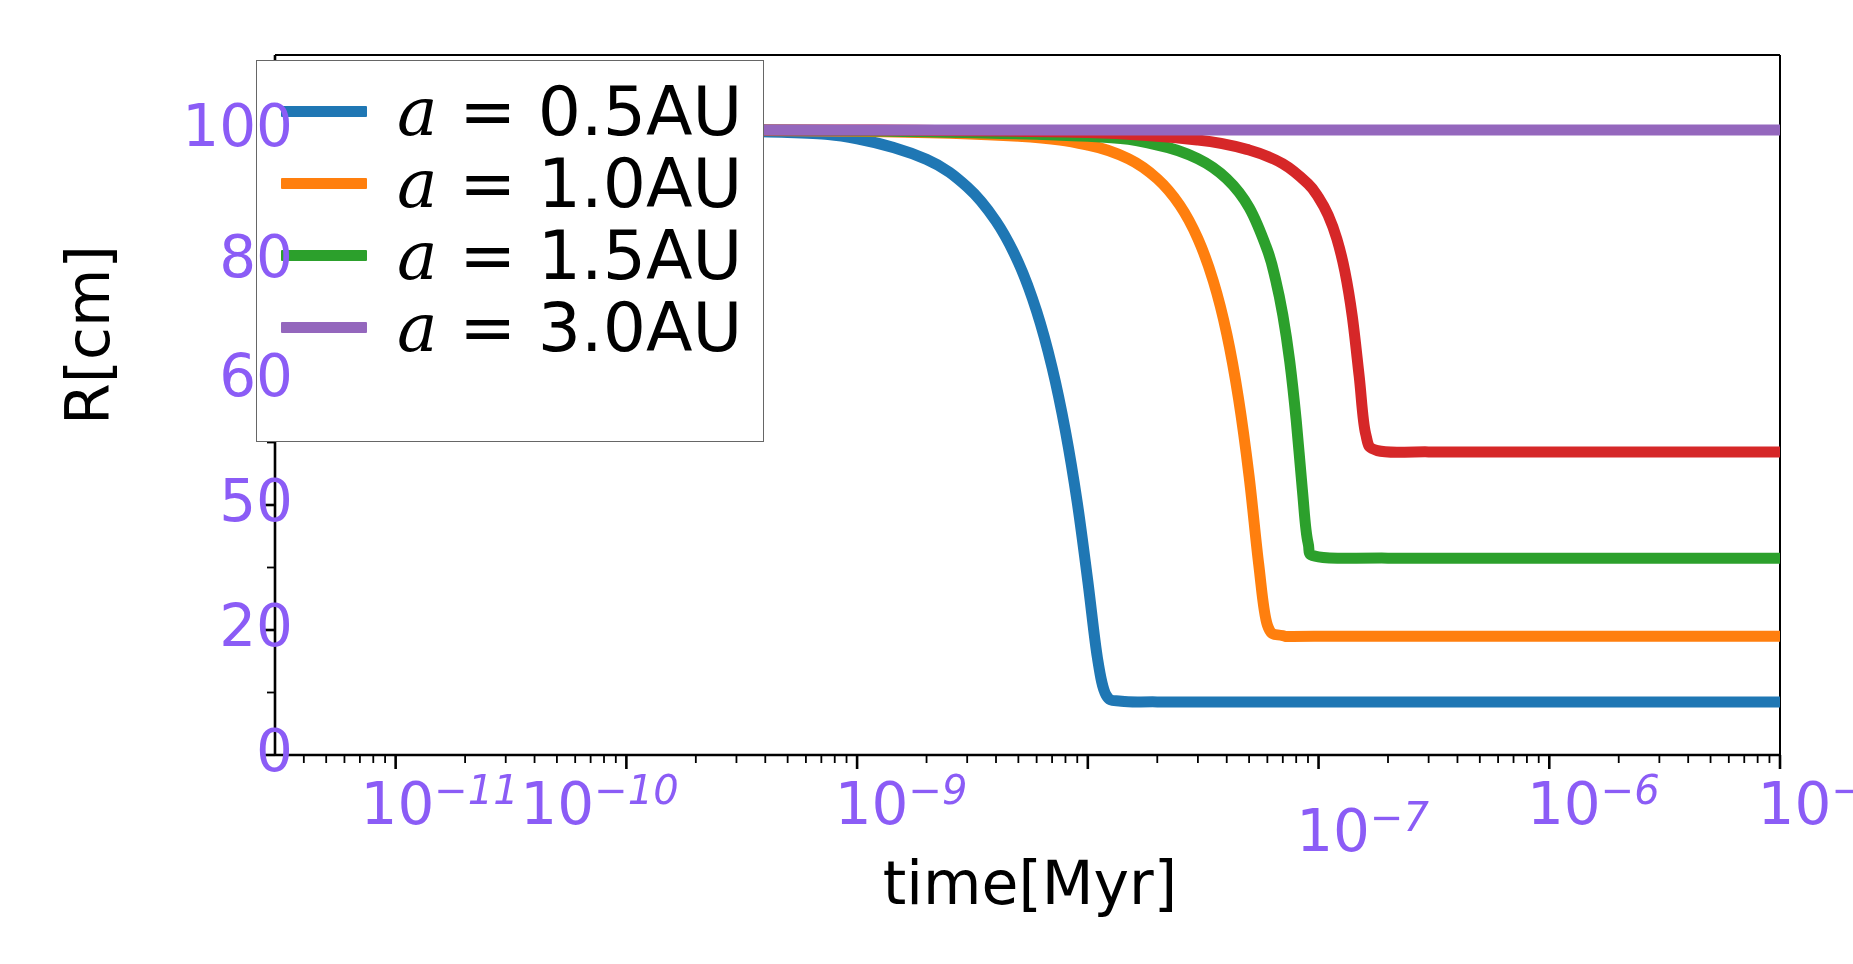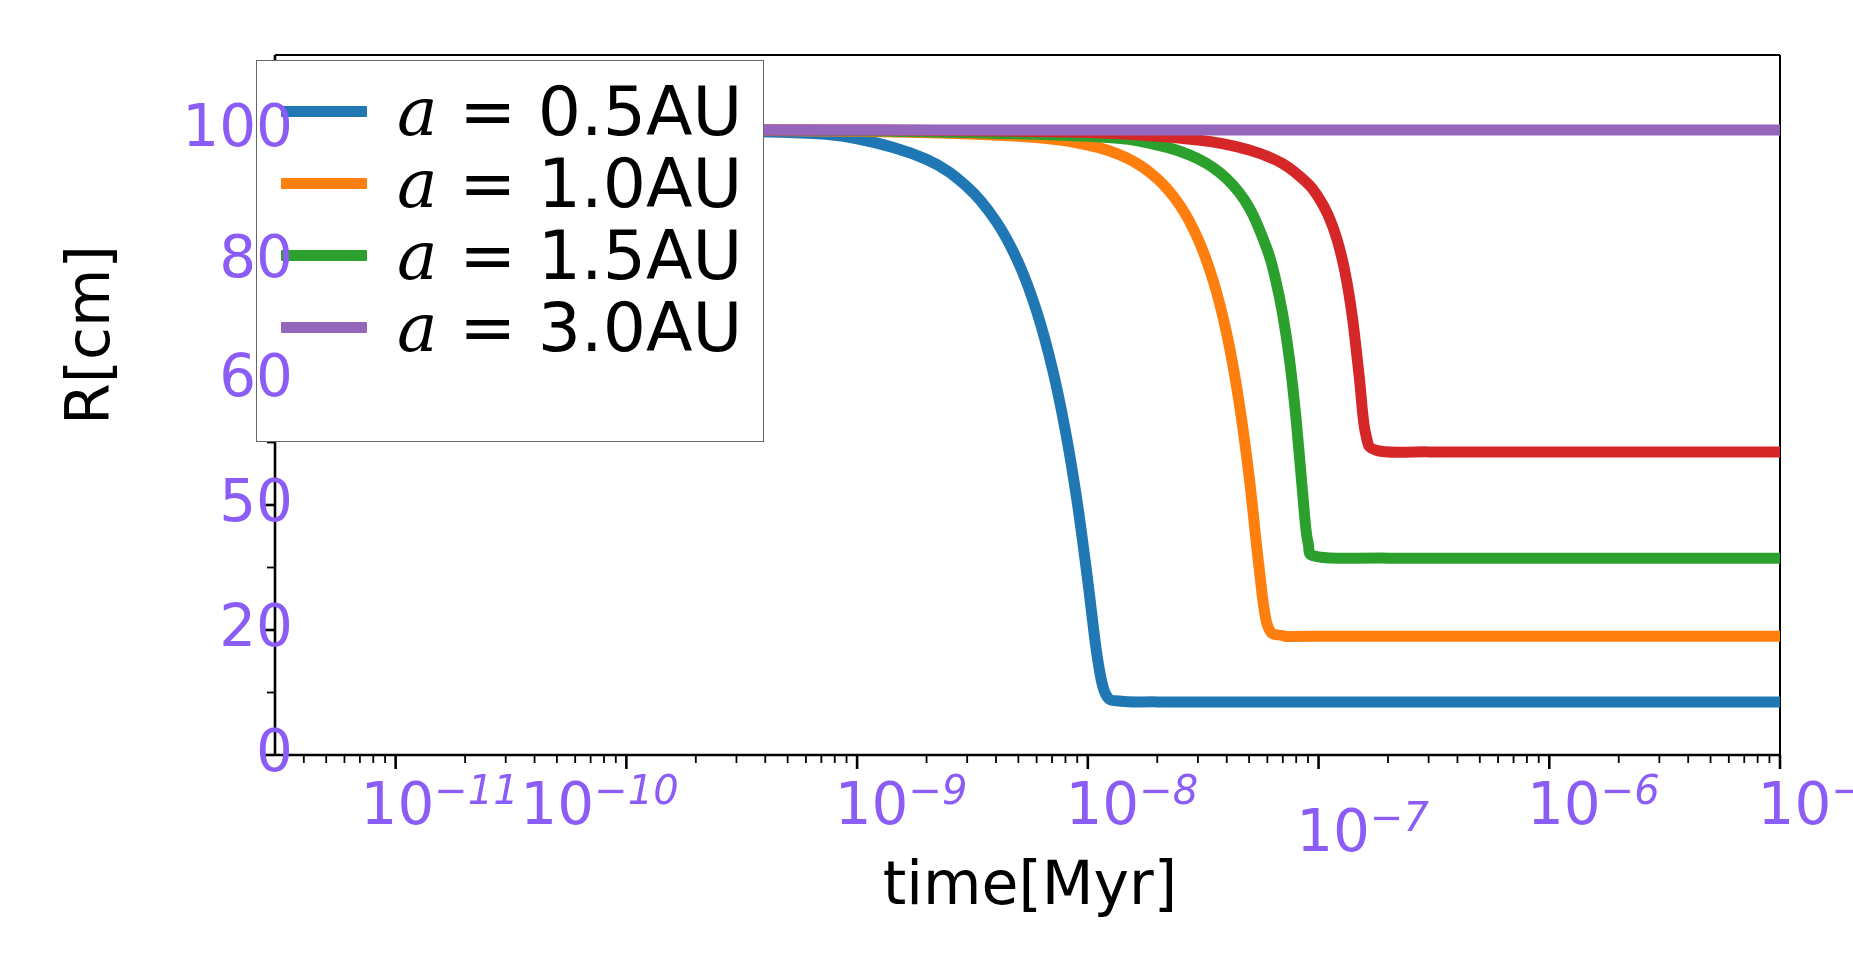--- a/index.html
+++ b/index.html
@@ -150,17 +150,16 @@
 
 <div class="tick-label ylab" style="left: 0px; width: 249px; text-align: right; top: 97px;">100</div>
     <div class="tick-label ylab" style="left: 0px; width: 249px; text-align: right; top: 228px;">80</div>
     <div class="tick-label ylab" style="left: 0px; width: 249px; text-align: right; top: 347px;">60</div>
     <div class="tick-label ylab" style="left: 0px; width: 249px; text-align: right; top: 472px;">50</div>
     <div class="tick-label ylab" style="left: 0px; width: 249px; text-align: right; top: 597px;">20</div>
     <div class="tick-label ylab" style="left: 0px; width: 249px; text-align: right; top: 722px;">0</div>
     <div class="tick-label xlab" style="width: 300px; text-align: center; left: 245.642px; top: 775px;"><span>10</span><span class="sup">−11</span></div>
     <div class="tick-label xlab" style="width: 300px; left: 476.368px; top: 775px;"><span>10</span><span class="sup">−10</span></div>
     <div class="tick-label xlab" style="width: 300px; text-align: center; left: 707.095px; top: 775px;"><span>10</span><span class="sup">−9</span></div>
-    <div class="tick-label xlab" style="width: 300px; text-align: center; left: 937.821px; top: 775px;"><span>10</span><span class="sup">−8</span></div>
     <div class="tick-label xlab" style="width: 300px; text-align: center; left: 1168.55px; top: 802px;"><span>10</span><span class="sup">−7</span></div>
     <div class="tick-label xlab" style="width: 300px; text-align: center; left: 1399.27px; top: 775px;"><span>10</span><span class="sup">−6</span></div>
     <div class="tick-label xlab" style="width: 300px; text-align: center; left: 1630px; top: 775px;"><span>10</span><span class="sup">−5</span></div>
   </div>
 
 </body></html>

